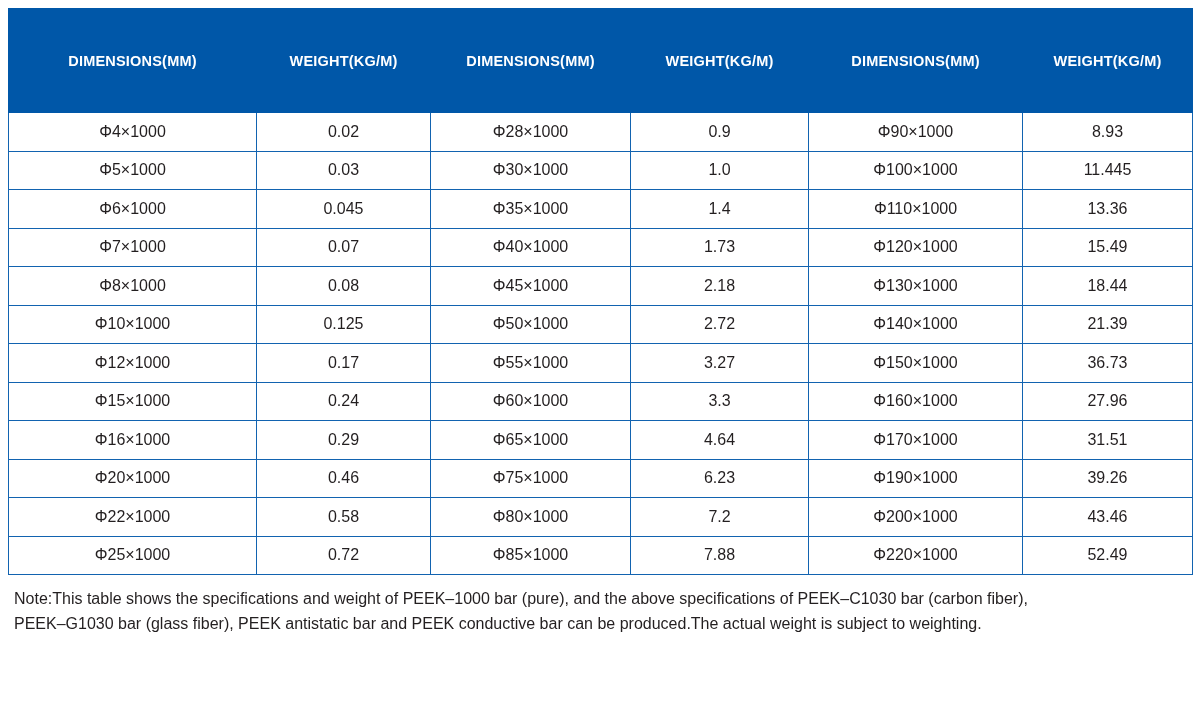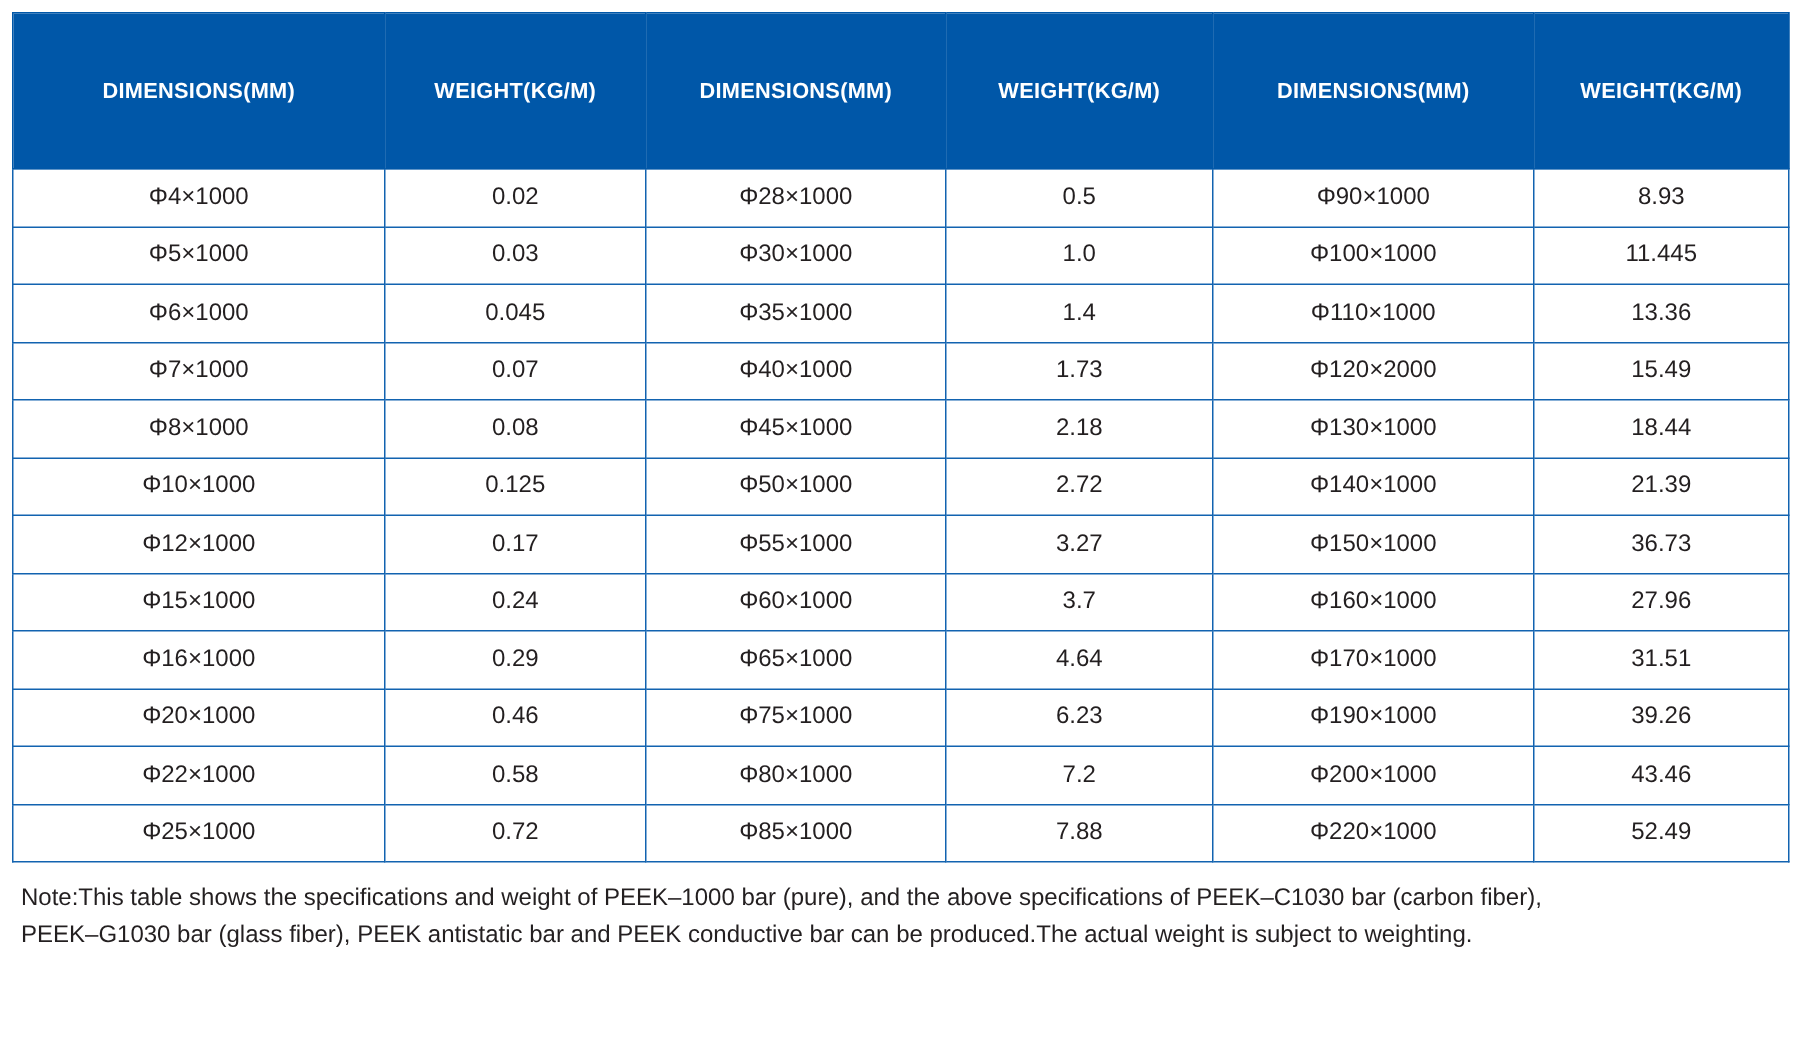--- a/index.html
+++ b/index.html
@@ -92,21 +92,21 @@
         <th>WEIGHT(KG/M)</th>
         <th>DIMENSIONS(MM)</th>
         <th>WEIGHT(KG/M)</th>
       </tr>
     </thead>
     <tbody>
       <tr>
         <td>Φ4×1000</td>
         <td>0.02</td>
         <td>Φ28×1000</td>
-        <td>0.5</td>
+        <td>0.9</td>
         <td>Φ90×1000</td>
         <td>8.93</td>
       </tr>
       <tr>
         <td>Φ5×1000</td>
         <td>0.03</td>
         <td>Φ30×1000</td>
         <td>1.0</td>
         <td>Φ100×1000</td>
         <td>11.445</td>
@@ -117,21 +117,21 @@
         <td>Φ35×1000</td>
         <td>1.4</td>
         <td>Φ110×1000</td>
         <td>13.36</td>
       </tr>
       <tr>
         <td>Φ7×1000</td>
         <td>0.07</td>
         <td>Φ40×1000</td>
         <td>1.73</td>
-        <td>Φ120×2000</td>
+        <td>Φ120×1000</td>
         <td>15.49</td>
       </tr>
       <tr>
         <td>Φ8×1000</td>
         <td>0.08</td>
         <td>Φ45×1000</td>
         <td>2.18</td>
         <td>Φ130×1000</td>
         <td>18.44</td>
       </tr>
@@ -148,21 +148,21 @@
         <td>0.17</td>
         <td>Φ55×1000</td>
         <td>3.27</td>
         <td>Φ150×1000</td>
         <td>36.73</td>
       </tr>
       <tr>
         <td>Φ15×1000</td>
         <td>0.24</td>
         <td>Φ60×1000</td>
-        <td>3.7</td>
+        <td>3.3</td>
         <td>Φ160×1000</td>
         <td>27.96</td>
       </tr>
       <tr>
         <td>Φ16×1000</td>
         <td>0.29</td>
         <td>Φ65×1000</td>
         <td>4.64</td>
         <td>Φ170×1000</td>
         <td>31.51</td>

